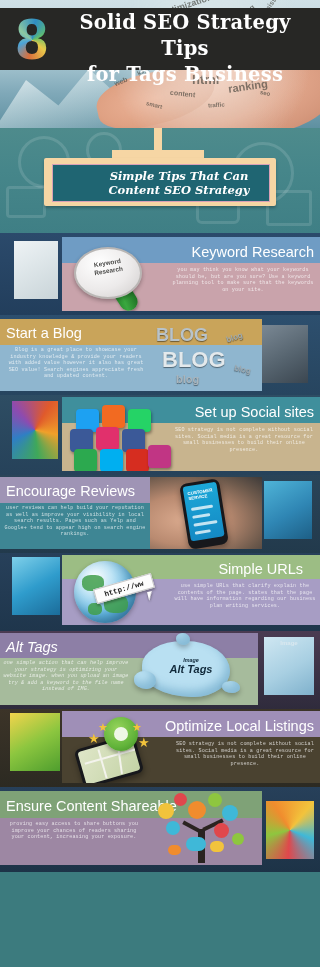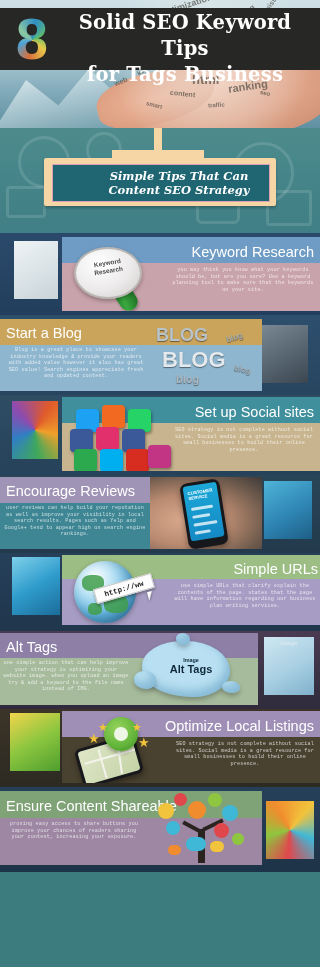--- a/index.html
+++ b/index.html
@@ -144,21 +144,21 @@
       <span class="wc" style="left:160px;top:96px;font-size:6px;transform:rotate(10deg);">seo</span>
       <span class="wc" style="left:8px;top:54px;font-size:6px;transform:rotate(-45deg);">link</span>
       <span class="wc" style="left:108px;top:108px;font-size:6px;transform:rotate(-4deg);">traffic</span>
       <span class="wc" style="left:46px;top:108px;font-size:6px;transform:rotate(14deg);">smart</span>
       <span class="wc" style="left:150px;top:8px;font-size:7px;transform:rotate(-55deg);">submission</span>
     </div>
 
     <div class="title-band">
       <div class="eight num-photo">8</div>
       <div class="title-txt">
-        <div>Solid SEO Keyword Tips</div>
+        <div>Solid SEO Strategy Tips</div>
         <div>for Tags Business</div>
       </div>
     </div>
   </div>
 
   <div class="plaque-wrap">
     <div class="gear" style="left:18px;top:8px;width:46px;height:46px;"></div>
     <div class="gear" style="left:232px;top:14px;width:56px;height:56px;"></div>
     <div class="gear" style="left:86px;top:4px;width:30px;height:30px;"></div>
     <div class="gear" style="left:196px;top:52px;width:38px;height:38px;border-radius:6px;"></div>
@@ -274,21 +274,21 @@
     </div>
   </div>
 
   <div class="sec" style="top:553px;height:78px;">
     <div class="secbg" style="background:linear-gradient(180deg,#27405a 0%,#1f364c 100%);"></div>
     <div class="num num-photo" style="left:12px;top:4px;width:48px;text-align:center;
          background:linear-gradient(150deg,#7fd0ea 0%,#2f9ccc 50%,#1b6c9a 100%);">5</div>
     <div class="card" style="left:62px;top:2px;width:258px;height:70px;">
       <div style="position:absolute;left:0;top:0;width:258px;height:24px;background:#9cbd84;"></div>
       <div style="position:absolute;left:0;top:24px;width:258px;height:46px;background:#a79dc4;"></div>
-      <div class="hdr" style="right:2px;top:3px;">
+      <div class="hdr" style="right:17px;top:3px;">
         <span class="hdr-txt">Simple URLs</span>
       </div>
       <div class="body-txt" style="left:112px;top:28px;width:142px;">use simple URLs that clarify explain the contents of the page. states that the page will have information regarding our business plan writing services.</div>
       <div class="art" style="left:6px;top:4px;width:100px;height:66px;">
         <div class="globe" style="left:6px;top:2px;">
           <div class="cont" style="left:8px;top:14px;width:22px;height:16px;"></div>
           <div class="cont" style="left:30px;top:34px;width:24px;height:18px;"></div>
           <div class="cont" style="left:14px;top:42px;width:14px;height:12px;"></div>
         </div>
         <div class="urltag" style="left:26px;top:22px;width:58px;height:13px;">
@@ -302,21 +302,21 @@
   </div>
 
   <div class="sec" style="top:631px;height:78px;">
     <div class="secbg" style="background:linear-gradient(180deg,#4a3b52 0%,#2f2b3c 100%);"></div>
     <div class="num num-photo" style="right:6px;top:6px;width:50px;text-align:center;
          background:linear-gradient(150deg,#cfe7f2 0%,#a8cfe2 55%,#7fb1cc 100%);">6</div>
     <div style="position:absolute;right:6px;top:8px;width:50px;height:30px;color:#dce9f0;font-size:6px;
          font-weight:bold;text-align:center;font-family:'Liberation Sans',sans-serif;line-height:8px;opacity:.9;">
       <span>Image</span>
     </div>
-    <div class="card" style="left:0;top:2px;width:258px;height:72px;">
+    <div class="card" style="left:0;top:2px;width:258px;height:72px;font-style:italic;">
       <div style="position:absolute;left:0;top:0;width:258px;height:25px;background:#8d7fa6;"></div>
       <div style="position:absolute;left:0;top:25px;width:258px;height:47px;background:#a6bb9c;"></div>
       <div class="hdr" style="left:6px;top:3px;">
         <span class="hdr-txt">Alt Tags</span>
       </div>
       <div class="body-txt" style="left:2px;top:27px;width:128px;">one simple action that can help improve your strategy is optimizing your website image. when you upload an image try &amp; add a keyword to the file name instead of IMG.</div>
       <div class="art" style="left:130px;top:2px;width:122px;height:70px;">
         <div class="splat" style="left:12px;top:6px;width:88px;height:56px;"></div>
         <div class="splat" style="left:4px;top:36px;width:22px;height:18px;"></div>
         <div class="splat" style="left:92px;top:46px;width:18px;height:12px;"></div>

